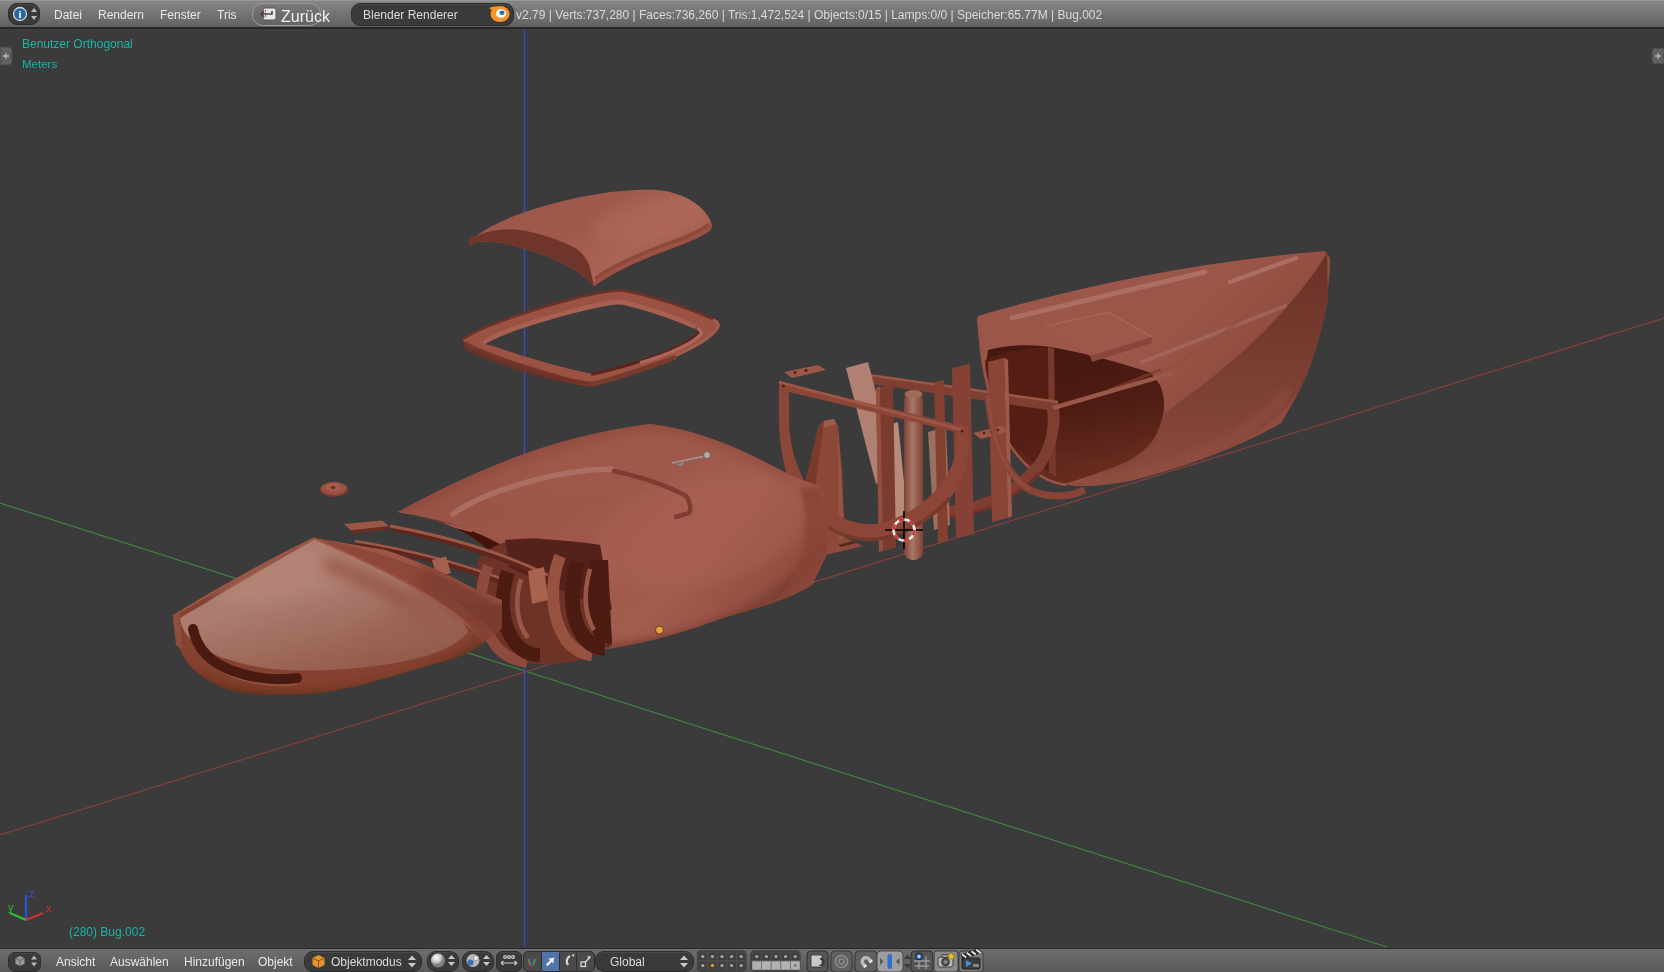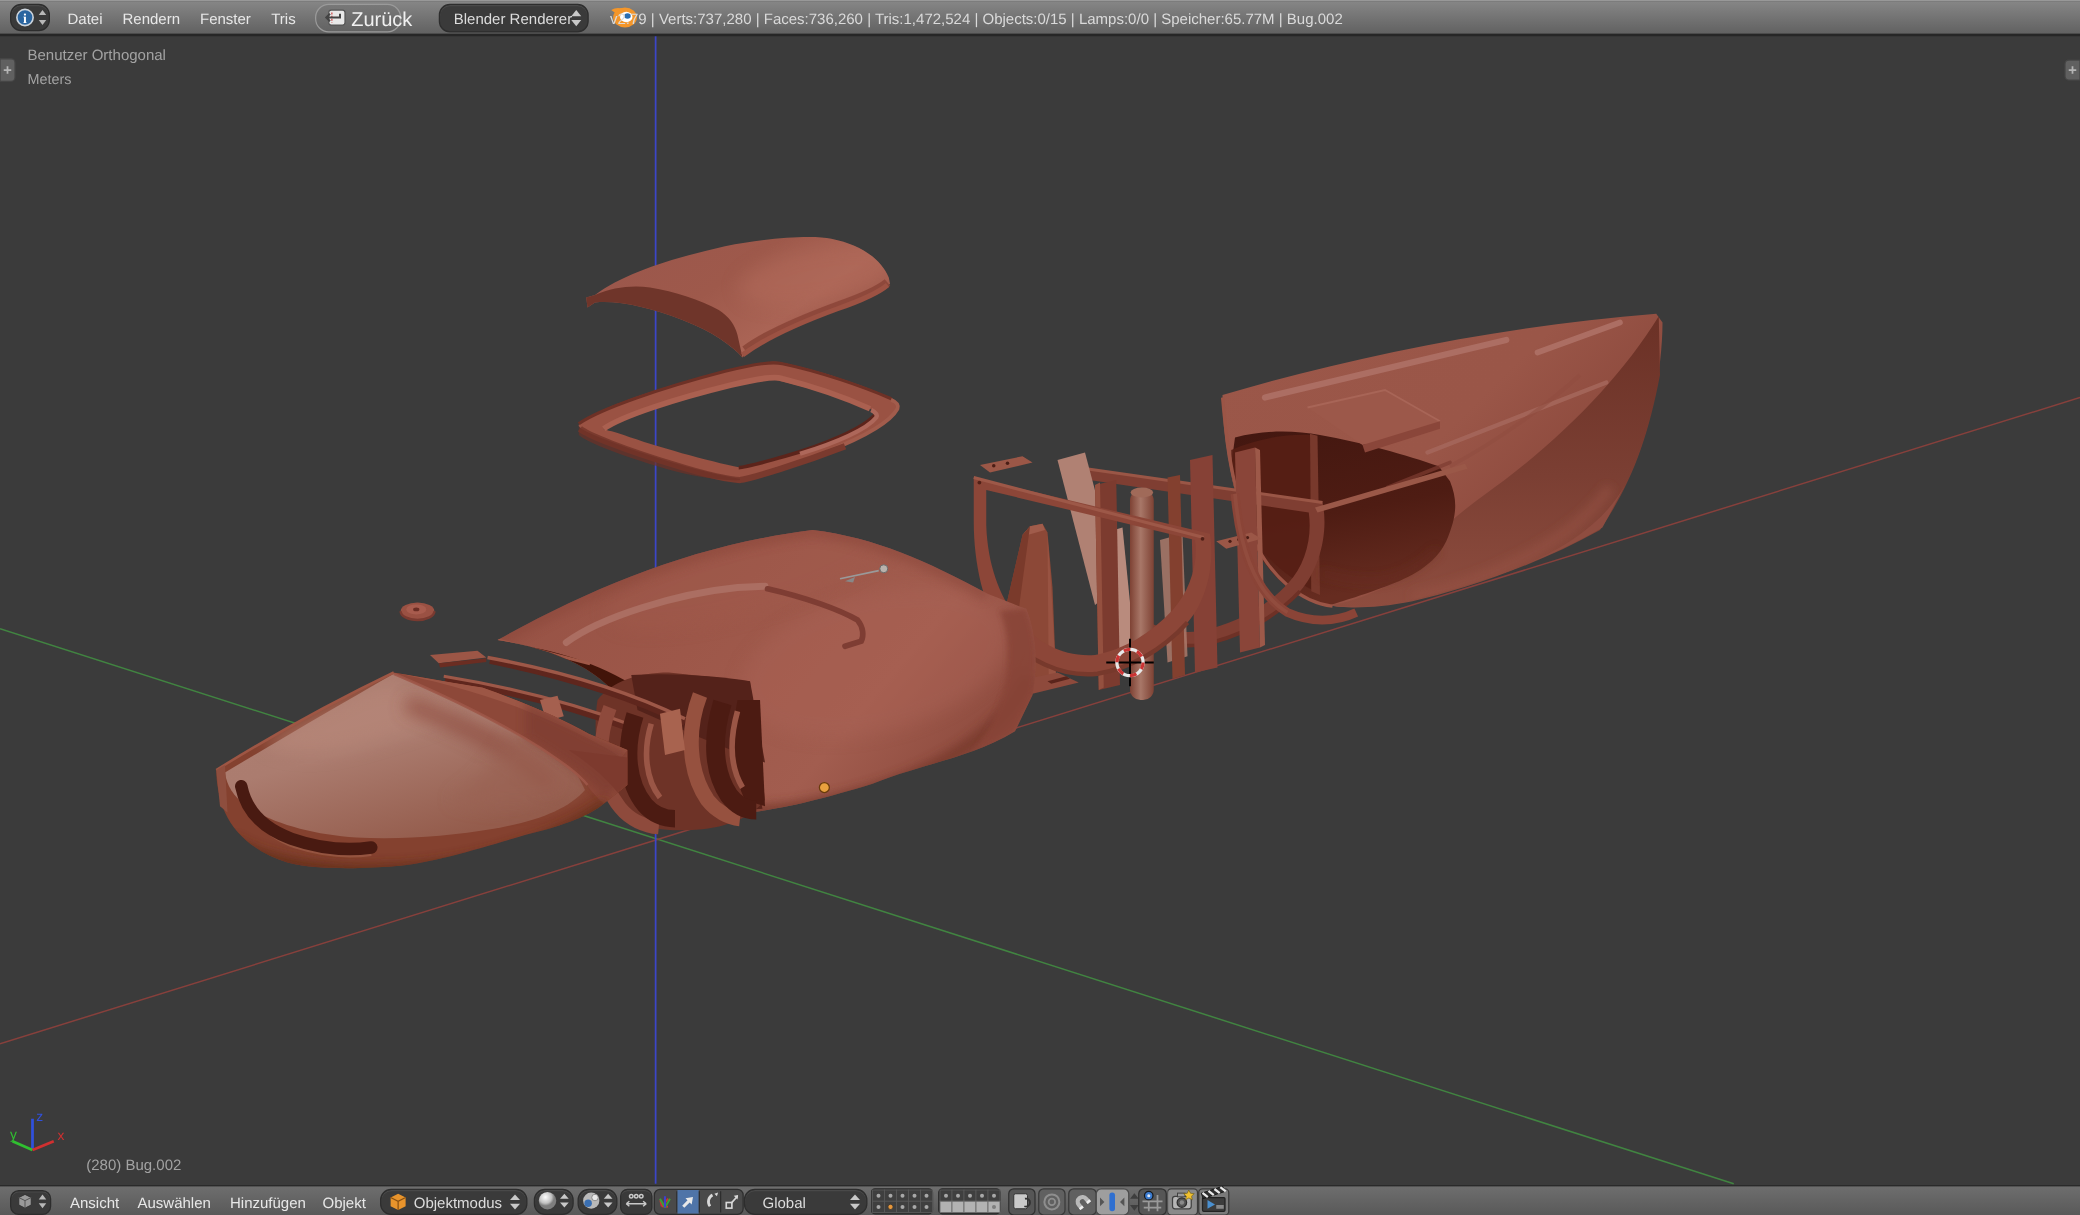--- a/index.html
+++ b/index.html
@@ -2,21 +2,21 @@
 <html><head><meta charset="utf-8">
 <style>
 html,body{margin:0;padding:0;width:1664px;height:972px;overflow:hidden;background:#3b3b3b;font-family:"Liberation Sans",sans-serif;}
 .abs{position:absolute;}
 #hdr{position:absolute;left:0;top:0;width:1664px;height:26px;background:linear-gradient(#868686,#616161);border-top:1px solid #989898;border-bottom:2px solid #262626;z-index:5;}
 #bot{position:absolute;left:0;top:948px;width:1664px;height:24px;background:linear-gradient(#6e6e6e,#585858);border-top:1px solid #2a2a2a;z-index:5;}
 .mtxt{position:absolute;top:6.5px;font-size:12px;color:#e8e8e8;white-space:nowrap;}
 .btxt{position:absolute;top:5.5px;font-size:12px;color:#e8e8e8;white-space:nowrap;}
 .dk{position:absolute;background:#3a3a3a;border:1px solid #2d2d2d;border-radius:9px;box-shadow:inset 0 1px 0 rgba(255,255,255,0.08);}
 #vp{position:absolute;left:0;top:0;z-index:1;}
-.vptxt{position:absolute;color:#a3a3a3;font-size:12px;z-index:2;}
+.vptxt{position:absolute;color:#14b8a6;font-size:12px;z-index:2;}
 </style></head>
 <body>
 <svg id="vp" width="1664" height="972" viewBox="0 0 1664 972">
 <defs>
 <filter id="b2" x="-30%" y="-30%" width="160%" height="160%">
         <feGaussianBlur stdDeviation="2"></feGaussianBlur>
       </filter>
 <filter id="b4" x="-40%" y="-40%" width="180%" height="180%">
         <feGaussianBlur stdDeviation="4"></feGaussianBlur>
       </filter>
@@ -249,34 +249,34 @@
 <span class="mtxt" style="left:160px;">Fenster</span>
 <span class="mtxt" style="left:217px;">Tris</span>
 <div class="abs" style="left:252px;top:2px;width:67px;height:21px;border:1px solid #9a9a9a;border-radius:11px;background:linear-gradient(#787878,#636363);">
 <svg width="22" height="19" style="position:absolute;left:4px;top:1px;">
 <rect x="6" y="3" width="13" height="12" rx="2" fill="#e8e8e8" stroke="#555" stroke-width="1"></rect>
 <line x1="8.5" y1="5" x2="8.5" y2="13" stroke="#cc4444" stroke-width="1" stroke-dasharray="1.5,1"></line>
 <path d="M15,6 v3 h-11 m3,-3 l-3,3 l3,3" stroke="#444" stroke-width="1.6" fill="none"></path>
 </svg>
 <span style="position:absolute;left:28px;top:3.5px;font-size:16px;color:#f0f0f0;">Zurück</span>
 </div>
-<div class="dk" style="left:351px;top:2px;width:118px;height:21px;">
+<div class="dk" style="left:351px;top:2px;width:118px;height:21px;padding-left:43px;">
 <span style="position:absolute;left:11px;top:3.5px;font-size:12px;color:#dcdcdc;">Blender Renderer</span>
 <svg width="12" height="19" style="position:absolute;right:3px;top:1px;">
 <path d="M2,8 l4,-5 l4,5 z" fill="#c8c8c8"></path>
         <path d="M2,11 l4,5 l4,-5 z" fill="#c8c8c8"></path>
 </svg>
     </div>
 <svg width="26" height="24" style="position:absolute;left:486px;top:1px;">
 <ellipse cx="14" cy="12" rx="9.5" ry="8" fill="#f4962a"></ellipse>
 <path d="M3,6 q4,-2.5 9,-1 l-5,4 z" fill="#f4962a"></path>
 <ellipse cx="15" cy="11.5" rx="5" ry="4.2" fill="#fff"></ellipse>
 <ellipse cx="16" cy="10.8" rx="2.6" ry="2.2" fill="#2a6db0"></ellipse>
 </svg>
-<span class="mtxt" style="left:488px;color:#dadada;">v2.79 | Verts:737,280 | Faces:736,260 | Tris:1,472,524 | Objects:0/15 | Lamps:0/0 | Speicher:65.77M | Bug.002</span>
+<span class="mtxt" style="left:516px;color:#dadada;">v2.79 | Verts:737,280 | Faces:736,260 | Tris:1,472,524 | Objects:0/15 | Lamps:0/0 | Speicher:65.77M | Bug.002</span>
 </div>
 <div id="bot">
 <div class="dk" style="left:8px;top:3px;width:31px;height:18px;border-radius:7px;">
 <svg width="31" height="16">
 <path d="M6,5 l5,-2.5 l5,2.5 l0,6 l-5,2.5 l-5,-2.5 z" fill="#9a9a9a" stroke="#333" stroke-width="0.8"></path>
 <path d="M6,5 l5,2.5 l5,-2.5 M11,7.5 v6" stroke="#555" stroke-width="0.8" fill="none"></path>
 <path d="M22,6.5 l3,-4 l3,4 z" fill="#b8b8b8"></path>
         <path d="M22,9.5 l3,4 l3,-4 z" fill="#b8b8b8"></path>
 </svg></div>
 <span class="btxt" style="left:56px;">Ansicht</span>

